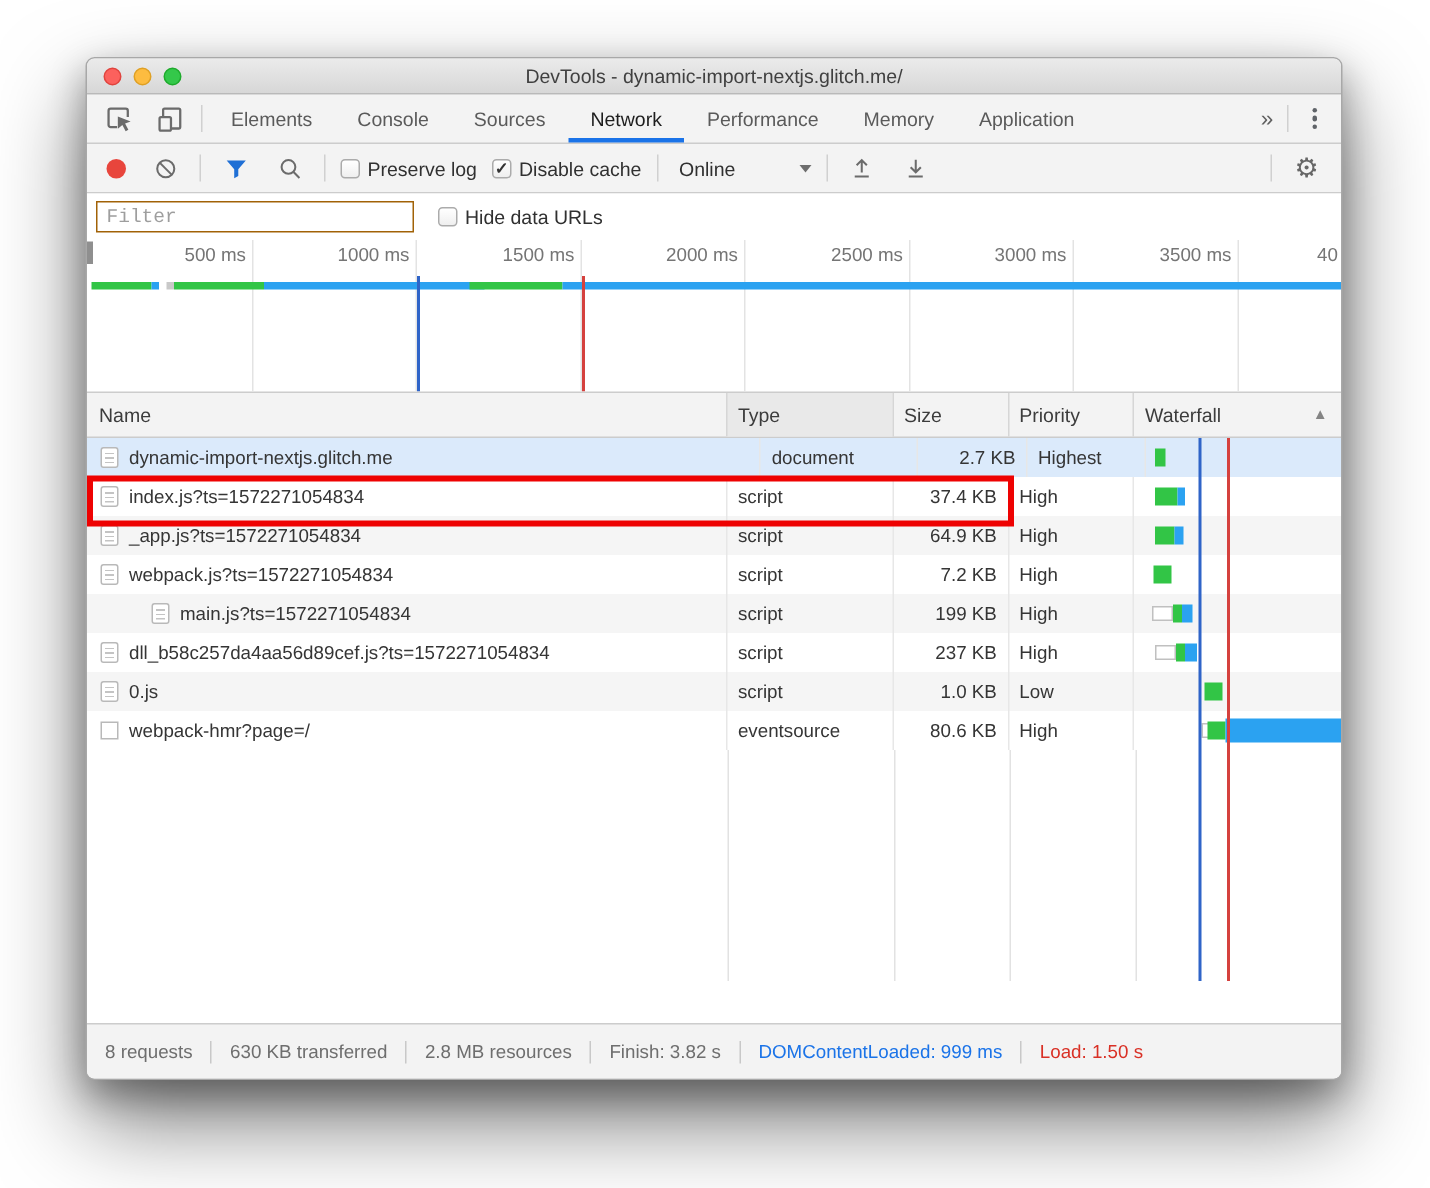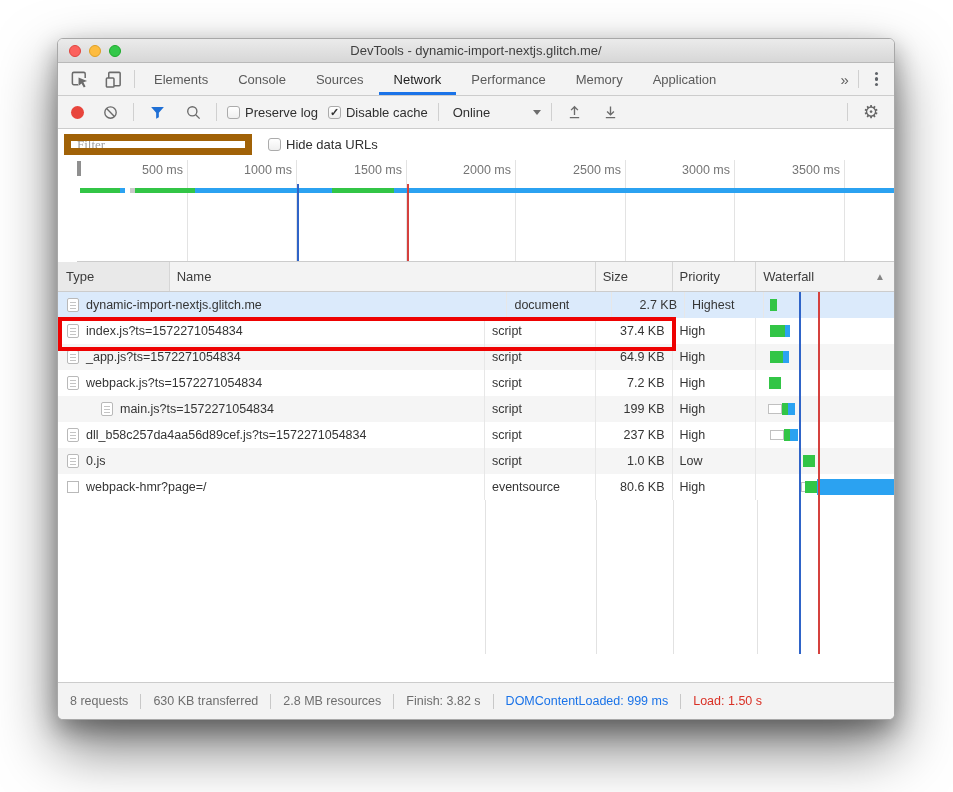--- a/index.html
+++ b/index.html
@@ -44,32 +44,32 @@
   .chk{ width:13px; height:13px; border:1px solid #ababab; border-radius:3px; background:linear-gradient(#ffffff,#efefef);
         display:flex; align-items:center; justify-content:center; font-size:11px; font-weight:bold; color:#343434; }
   .chk-label{ color:#303030; margin-left:5px; }
   .chk-group{ display:flex; align-items:center; }
   .throttle{ display:flex; align-items:center; width:92px; justify-content:space-between; padding-left:4px; color:#303030; }
   .caret-down{ width:0;height:0;border-left:4.5px solid transparent;border-right:4.5px solid transparent;border-top:5px solid #6d6d6d; }
   .toolbar .spacer{ flex:1; }
 
   
   .filter-row{ height:31px; background:#fff; display:flex; align-items:center; padding:0 6px; gap:16px; }
-  .filter-input{ width:188px; height:21px; border:7px solid #a16207; background:#fff; font-family:Liberation Serif, serif;
+  .filter-input{ width:212px; height:21px; border:1px solid #a16207; background:#fff; font-family:Liberation Mono, monospace;
                  font-size:13px; padding:0 6px; color:#333; outline:none; }
   .filter-input::placeholder{ color:#9e9e9e; }
 
   
   .chips-row{ height:30px; background:#fff; border-bottom:1px solid #ccc; display:flex; align-items:center; padding:0 7px; }
   .chip{ color:#333; padding:2px 7px; margin-right:3px; }
   .chip.selected{ background:#8c8c8c; color:#fff; border-radius:9px; padding:2px 8px; }
   .chip-divider{ width:1px; height:15px; background:#ccc; margin:0 6px 0 2px; }
 
   
-  .overview{ position:relative; height:102px; background:#fff; border-bottom:1px solid #ccc; overflow:hidden;margin-left:19px; }
+  .overview{ position:relative; height:102px; background:#fff; border-bottom:1px solid #ccc; overflow:hidden; }
   .ov-grid{ position:absolute; top:0; bottom:0; width:1px; background:#e3e3e3; }
   .ov-label{ position:absolute; top:3px; width:76px; text-align:right; font-size:12.5px; color:#757575; }
   .ov-bar{ position:absolute; top:28px; height:5px; }
   .ov-green{ background:var(--bar-green,#32c546); }
   .ov-blue{ background:var(--bar-blue,#2ba2f1); }
   .ov-gray{ background:#c9c9c9; }
   .ov-vline{ position:absolute; top:24px; bottom:0; width:2px; }
   .ov-grip{ position:absolute; left:0; top:1px; width:4px; height:15px; background:#8f8f8f; }
 
   
@@ -254,25 +254,25 @@
         <div class="ov-bar ov-gray" style="left: 53px; width: 5px;"></div>
         <div class="ov-bar ov-green" style="left: 58px; width: 60px;"></div>
         <div class="ov-bar ov-blue" style="left: 118px; width: 147px;"></div>
         <div class="ov-bar ov-green" style="left: 255px; width: 62px;"></div>
         <div class="ov-bar ov-blue" style="left: 317px; width: 521px;"></div>
         <div class="ov-vline" style="left: 220px; background: rgb(47, 100, 200);"></div>
         <div class="ov-vline" style="left: 330px; background: rgb(213, 65, 62);"></div>
       </div>
 
     <div class="grid-header" id="grid-header">
+        <div class="gh-cell" style="width: 427px;">
+          <span>Name</span>
+        </div>
         <div class="gh-cell shaded" style="width: 111px;">
           <span>Type</span>
-        </div>
-        <div class="gh-cell" style="width: 427px;">
-          <span>Name</span>
         </div>
         <div class="gh-cell" style="width: 77px;">
           <span>Size</span>
         </div>
         <div class="gh-cell" style="width: 84px;">
           <span>Priority</span>
         </div>
         <div class="gh-cell" style="width: 139px;">
           <span>Waterfall</span>
           <span class="sort">▲</span>

